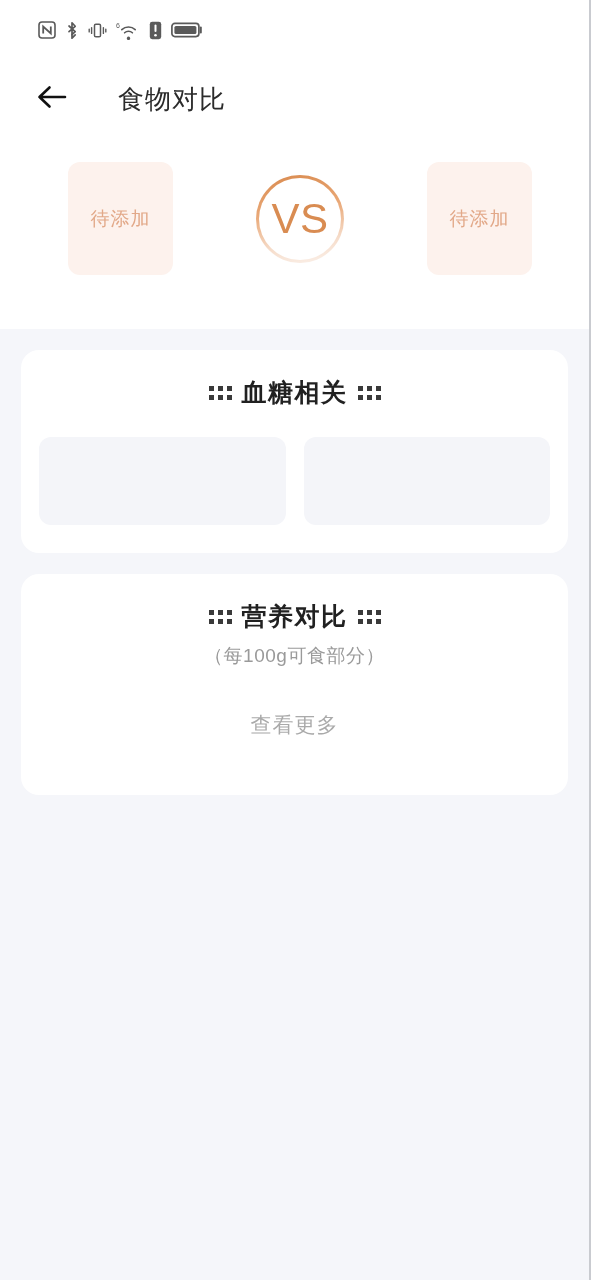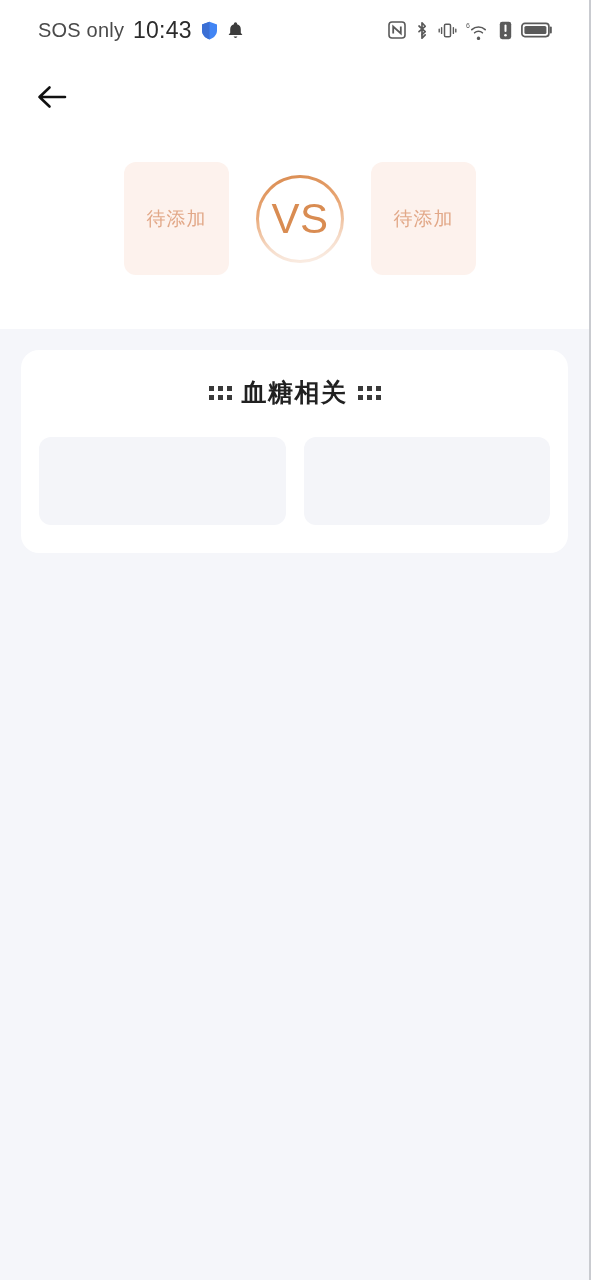--- a/index.html
+++ b/index.html
@@ -58,21 +58,21 @@
     font-weight:400;
   }
 
   
   .compare-strip {
     background:#ffffff;
     padding:24px 0 54px 11px;
     display:flex;
     align-items:center;
     justify-content:center;
-    gap:27px;
+    gap:83px;
   }
   .food-slot {
     width:105px; height:113px;
     border-radius:12px;
     background:#FDF2ED;
     display:flex; align-items:center; justify-content:center;
     cursor:pointer;
   }
   .food-slot-label {
     font-size:19px;
@@ -151,36 +151,20 @@
     cursor:pointer;
     letter-spacing:1px;
   }
 </style>
 </head>
 <body>
 
 <div id="phone">
 
   <div class="statusbar">
-    <div class="sb-left">
-      <span class="sb-carrier">SOS only</span>
-      <span class="sb-time">10:43</span>
-      <span class="sb-ico">
-        <svg width="17" height="19" viewBox="0 0 17 19">
-            <path d="M8.5 0.8 L16 3.6 V9.2 C16 13.8 12.8 17 8.5 18.4 C4.2 17 1 13.8 1 9.2 V3.6 Z" fill="#4285F4"></path>
-            <path d="M8.5 0.8 L1 3.6 V9.2 C1 13.8 4.2 17 8.5 18.4 Z" fill="#3B6FD4"></path>
-          </svg>
-      </span>
-      <span class="sb-ico">
-        <svg width="17" height="19" viewBox="0 0 17 19">
-            <path d="M8.5 1.2 a1.6 1.6 0 0 1 1.6 1.6 v.5 a5.3 5.3 0 0 1 3.7 5 v3.4 l1.6 2.3 H1.6 l1.6-2.3 V8.3 a5.3 5.3 0 0 1 3.7-5 v-.5 A1.6 1.6 0 0 1 8.5 1.2 Z" fill="#3c3c3c"></path>
-            <path d="M6.6 15.6 a2 2 0 0 0 3.8 0 Z" fill="#3c3c3c"></path>
-          </svg>
-      </span>
-    </div>
     <div class="sb-right">
       <span class="sb-ico">
         <svg width="18" height="18" viewBox="0 0 18 18">
             <rect x="1" y="1" width="16" height="16" rx="3" fill="none" stroke="#5a5a5a" stroke-width="1.6"></rect>
             <path d="M5.2 12.4 V5.6 l7.6 6.8 V5.6" fill="none" stroke="#5a5a5a" stroke-width="1.8"></path>
           </svg>
       </span>
       <span class="sb-ico">
         <svg width="14" height="19" viewBox="0 0 14 19">
             <path d="M4 5 L10.2 10.7 L7 13.6 V1.8 L10.2 5.3 L4 10.7" fill="none" stroke="#5a5a5a" stroke-width="1.7" stroke-linejoin="round" stroke-linecap="round"></path>
@@ -219,20 +203,21 @@
   </div>
 
   <div class="header">
     <div class="back-btn">
       <span>
         <svg width="32" height="28" viewBox="0 0 32 28">
             <path d="M13.5 4.5 L3.5 14 L13.5 23.5 M3.5 14 H29" fill="none" stroke="#111111" stroke-width="2.6" stroke-linecap="round" stroke-linejoin="round"></path>
           </svg>
       </span>
     </div>
+    <div class="page-title">食物对比</div>
   </div>
 
   <div class="compare-strip">
     <div class="food-slot">
       <span class="food-slot-label">待添加</span>
     </div>
     <div class="vs-circle">
       <span class="vs-text">VS</span>
     </div>
     <div class="food-slot">
@@ -261,15 +246,38 @@
             <i></i>
             <i></i>
         </span>
       </div>
       <div class="ph-row">
         <div class="ph-box"></div>
         <div class="ph-box"></div>
       </div>
     </div>
 
+    <div class="card">
+      <div class="card-title-row">
+        <span class="dots-deco">
+          <i></i>
+            <i></i>
+            <i></i>
+            <i></i>
+            <i></i>
+            <i></i>
+        </span>
+        <span class="card-title">营养对比</span>
+        <span class="dots-deco">
+          <i></i>
+            <i></i>
+            <i></i>
+            <i></i>
+            <i></i>
+            <i></i>
+        </span>
+      </div>
+      <div class="card-subtitle">（每100g可食部分）</div>
+      <div class="more-link">查看更多</div>
+    </div>
 
   </div>
 </div>
 
 </body></html>

